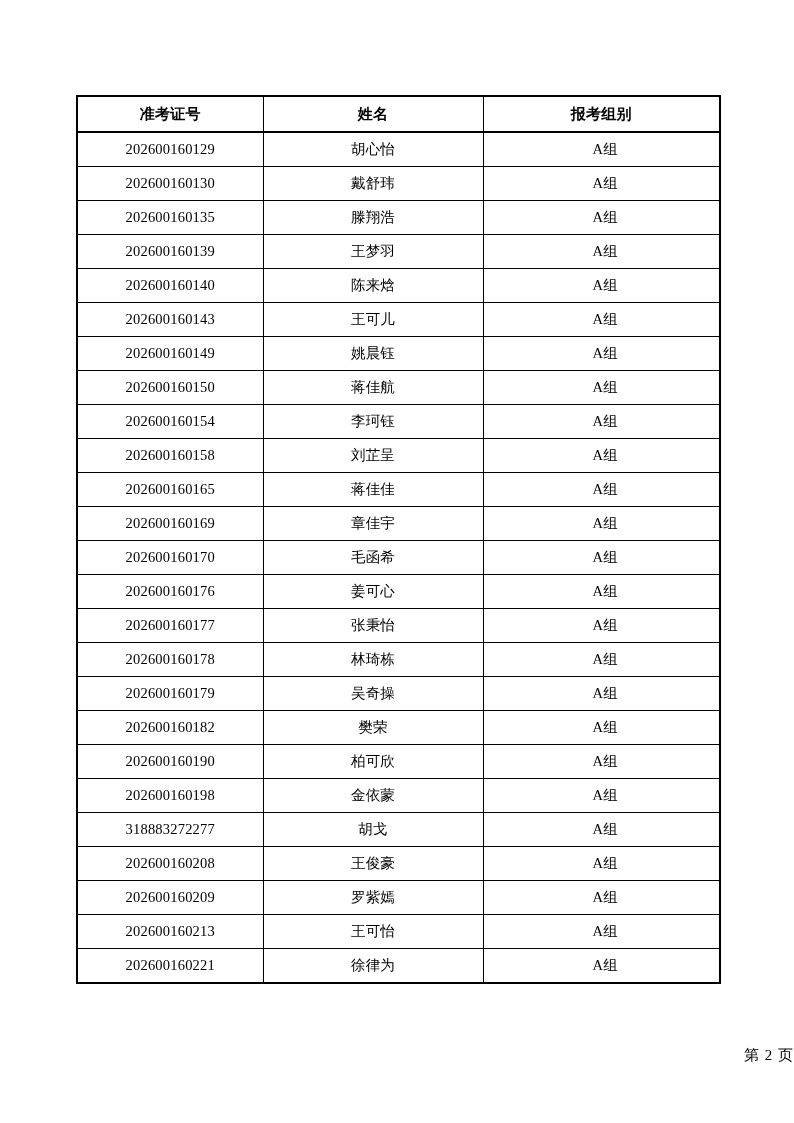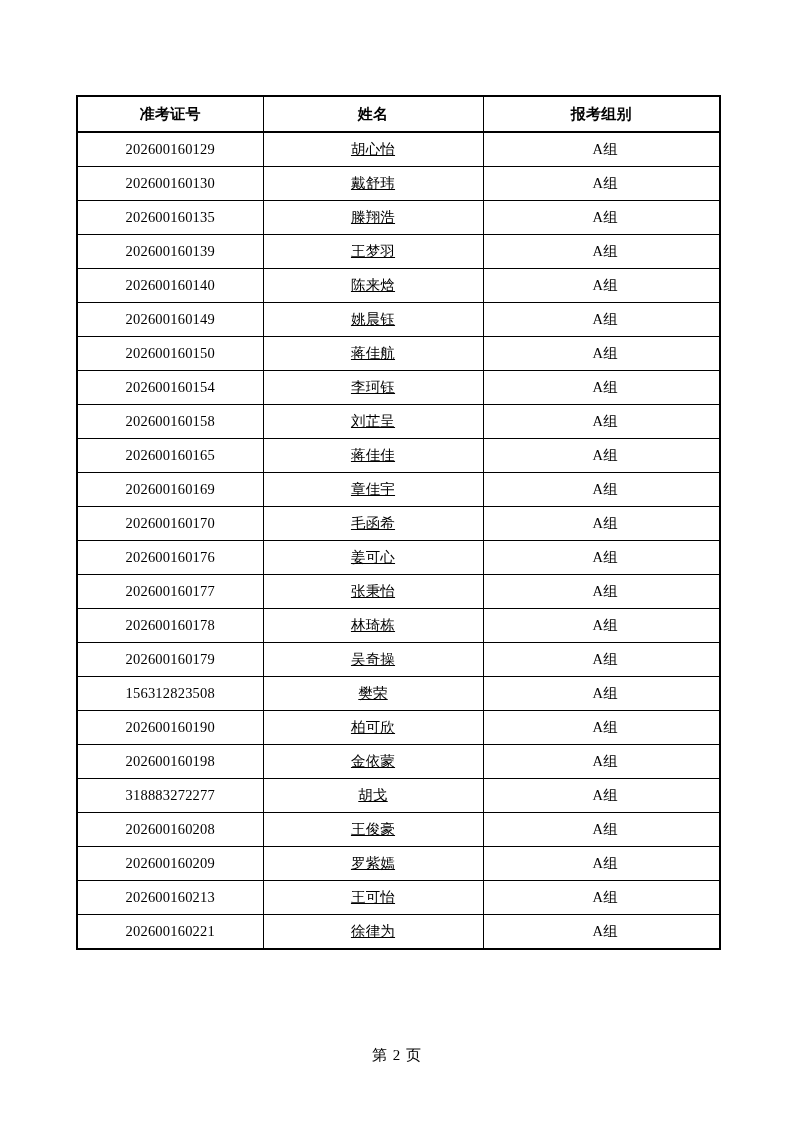--- a/index.html
+++ b/index.html
@@ -67,33 +67,32 @@
   .roster-table tbody tr:last-child td  { border-bottom: 2px solid #000000; }
 
   .cell-id {
     font-family: "Liberation Serif", "DejaVu Serif", serif;
     font-size: 14px;
     letter-spacing: 0.3px;
   }
   .cell-name {
     font-size: 15px;
     letter-spacing: 1.5px;
-    text-decoration: underline;
   }
   .cell-group {
     font-size: 14.5px;
     letter-spacing: 0.5px;
   }
 
   .page-footer {
     position: absolute;
     left: 0;
     top: 1046px;
     width: 794px;
-    text-align: center;
+    text-align: right;
     font-size: 15px;
     letter-spacing: 1px;
   }
   .page-footer .pf-seg { display: inline; }
 </style>
 </head>
 <body>
 
 <div class="page">
 
@@ -130,20 +129,25 @@
           <td class="cell-id">202600160139</td>
           <td class="cell-name">王梦羽</td>
           <td class="cell-group">A组</td>
         </tr>
         <tr>
           <td class="cell-id">202600160140</td>
           <td class="cell-name">陈来焓</td>
           <td class="cell-group">A组</td>
         </tr>
         <tr>
+          <td class="cell-id">202600160143</td>
+          <td class="cell-name">王可儿</td>
+          <td class="cell-group">A组</td>
+        </tr>
+        <tr>
           <td class="cell-id">202600160149</td>
           <td class="cell-name">姚晨钰</td>
           <td class="cell-group">A组</td>
         </tr>
         <tr>
           <td class="cell-id">202600160150</td>
           <td class="cell-name">蒋佳航</td>
           <td class="cell-group">A组</td>
         </tr>
         <tr>
@@ -185,21 +189,21 @@
           <td class="cell-id">202600160178</td>
           <td class="cell-name">林琦栋</td>
           <td class="cell-group">A组</td>
         </tr>
         <tr>
           <td class="cell-id">202600160179</td>
           <td class="cell-name">吴奇操</td>
           <td class="cell-group">A组</td>
         </tr>
         <tr>
-          <td class="cell-id">156312823508</td>
+          <td class="cell-id">202600160182</td>
           <td class="cell-name">樊荣</td>
           <td class="cell-group">A组</td>
         </tr>
         <tr>
           <td class="cell-id">202600160190</td>
           <td class="cell-name">柏可欣</td>
           <td class="cell-group">A组</td>
         </tr>
         <tr>
           <td class="cell-id">202600160198</td>

